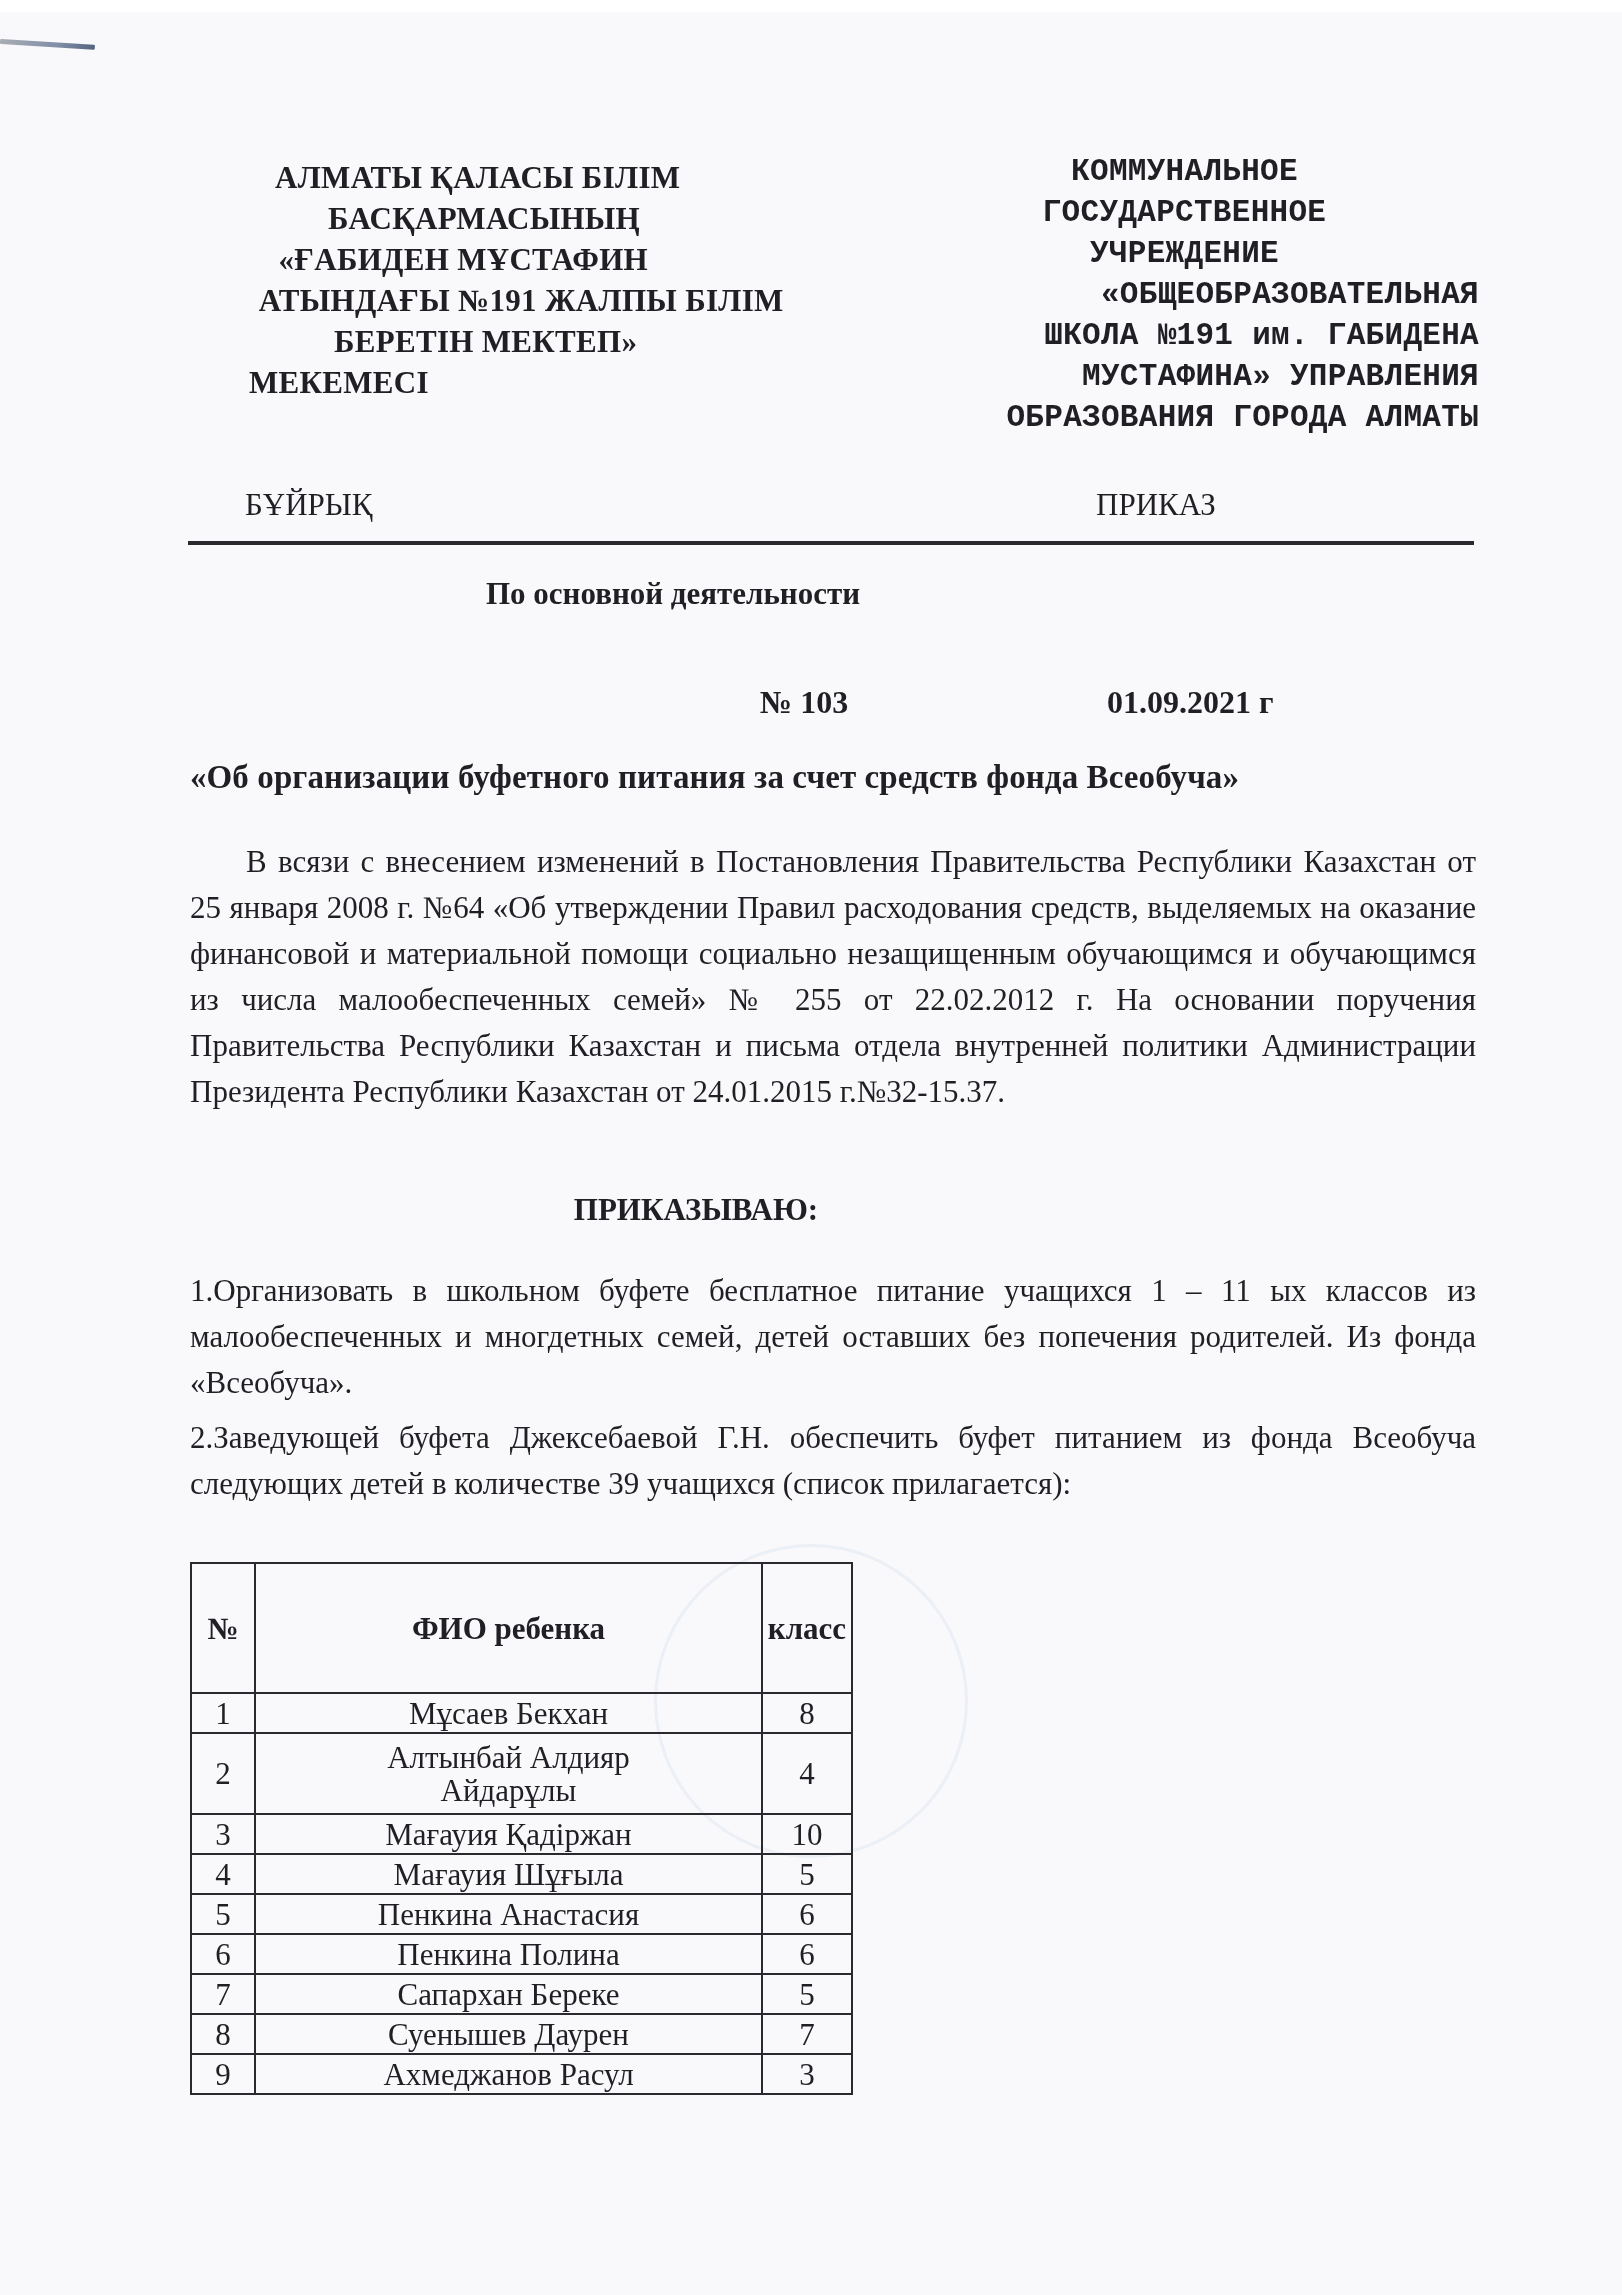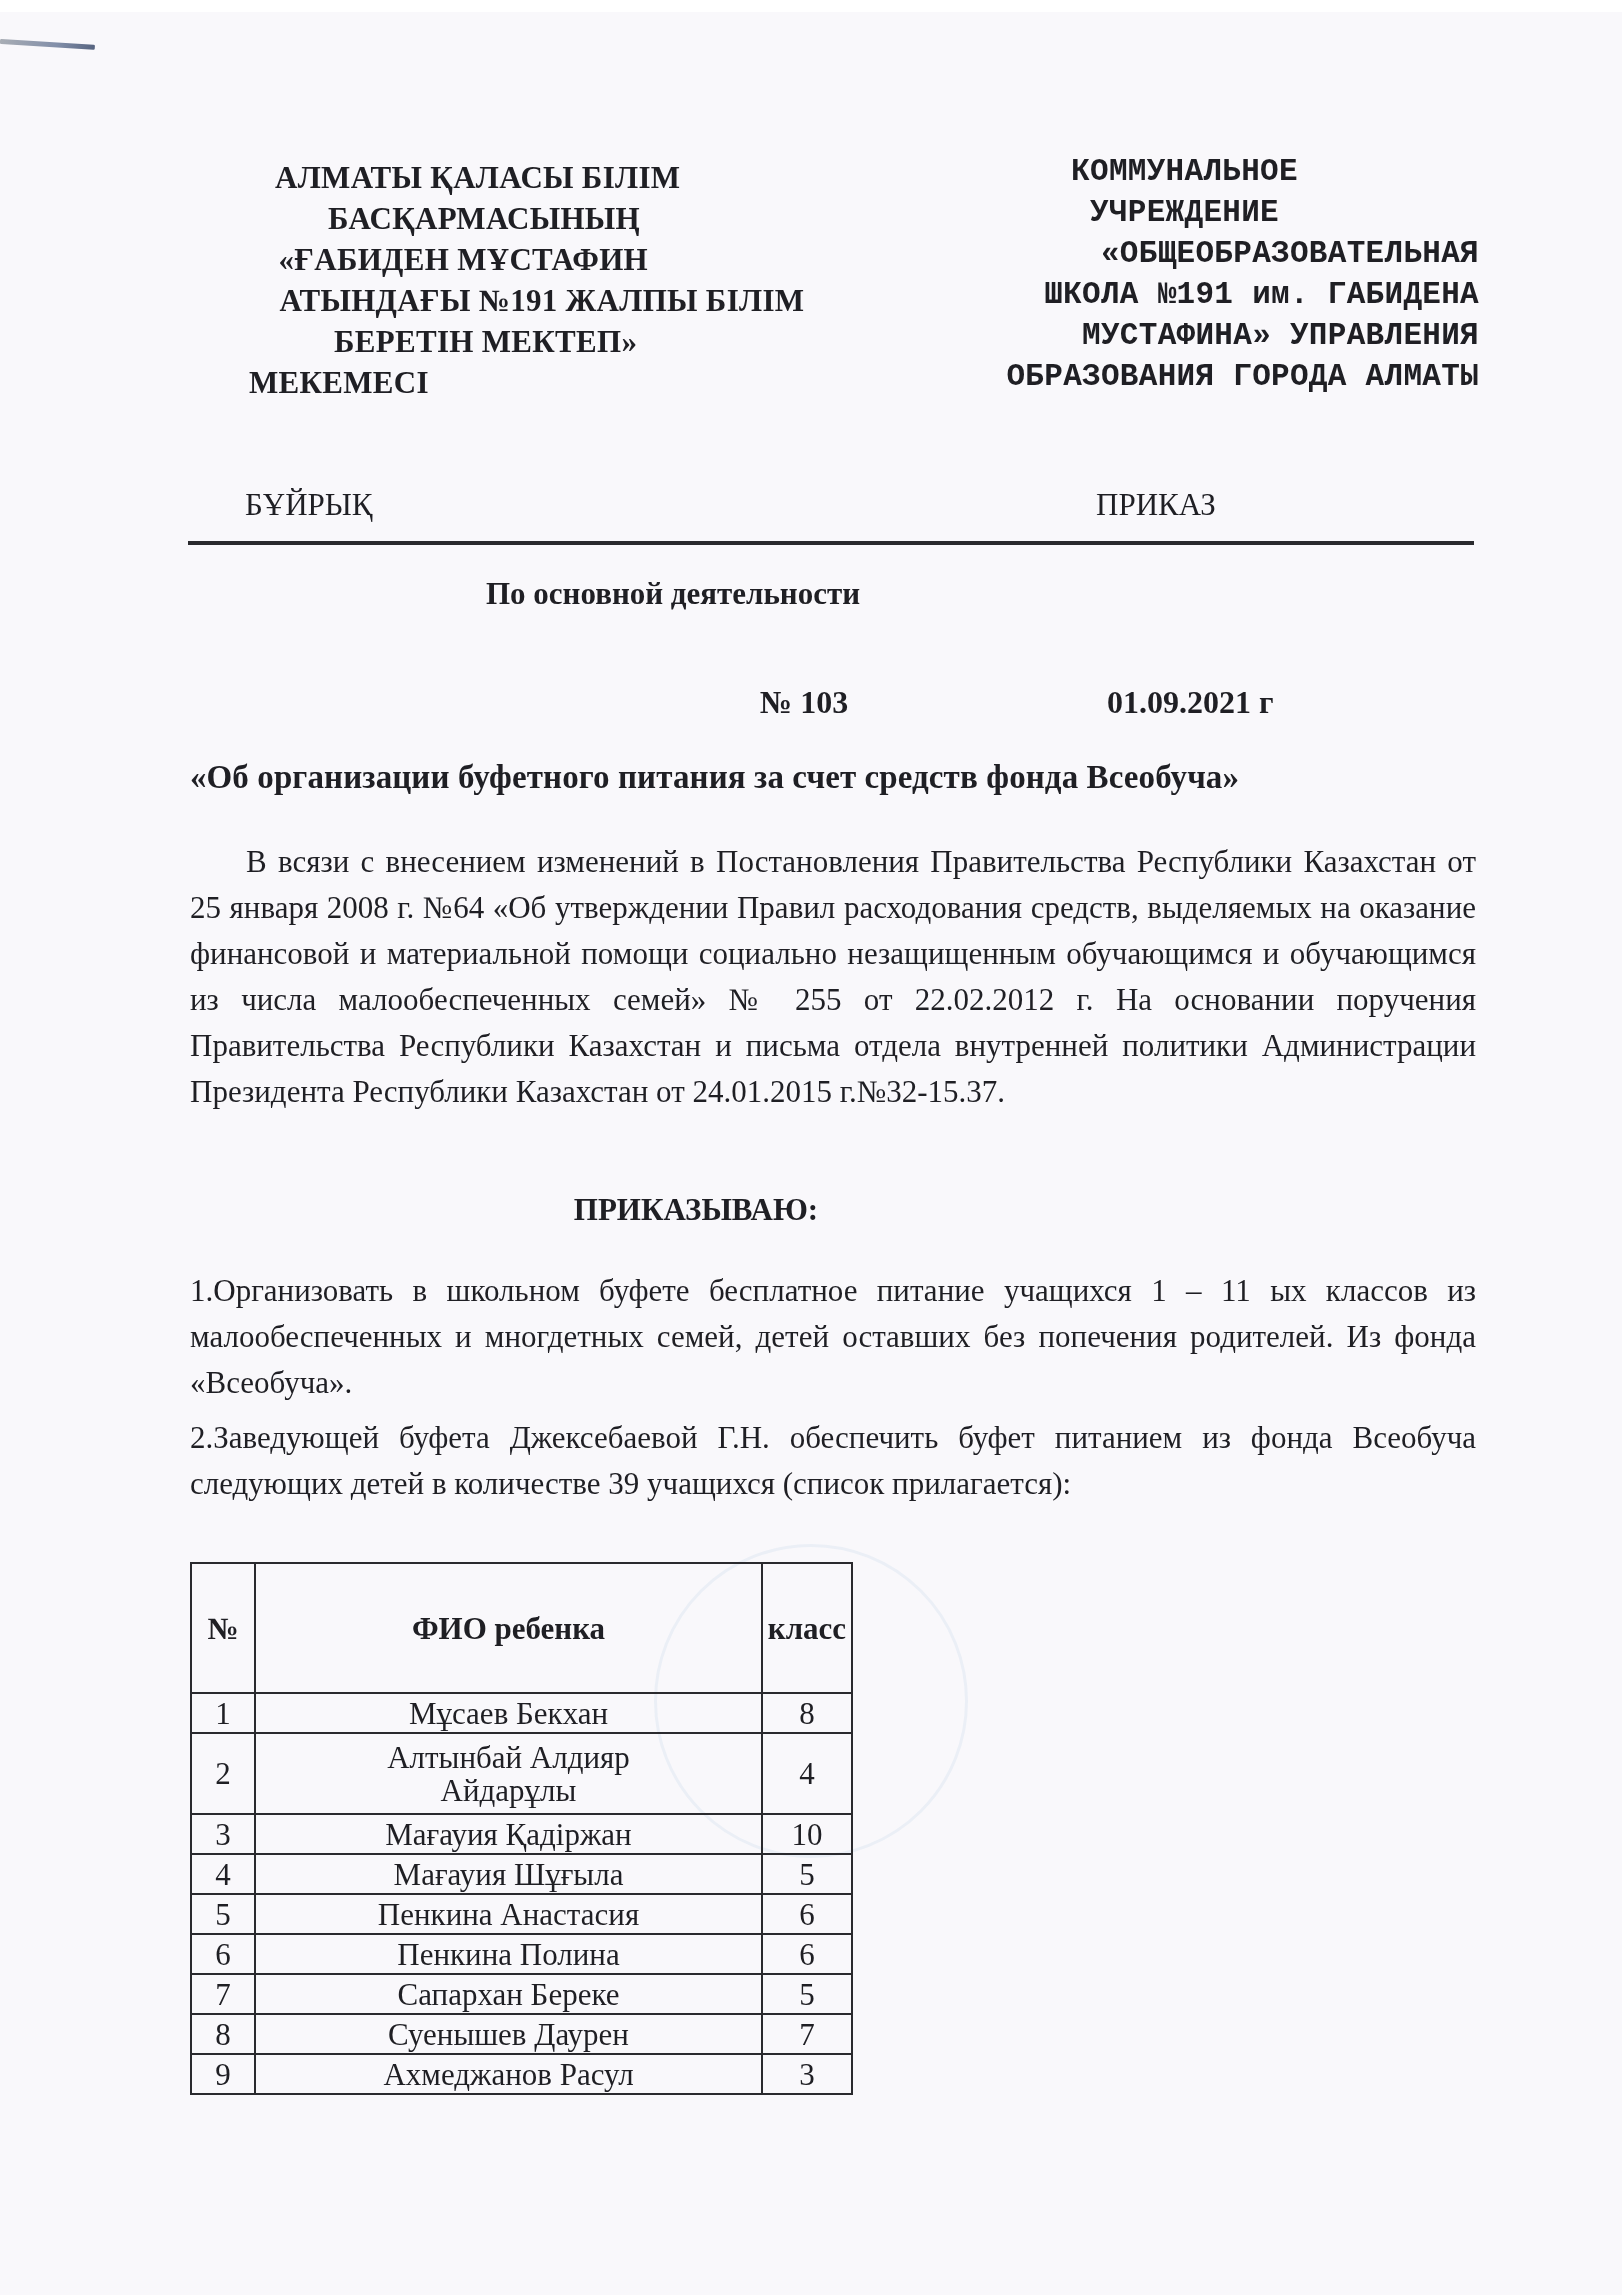--- a/index.html
+++ b/index.html
@@ -26,21 +26,21 @@
   }
 
   .hdr-left, .hdr-right {
     position: absolute; font-weight: bold; font-size: 31px; line-height: 41px;
     text-align: center; letter-spacing: 0.3px;
   }
   .hdr-left { left: 249px; top: 145px; width: 576px; }
   .hdr-left .line-1 { display:block; text-align: left; padding-left: 26px; margin-top: 12px; }
   .hdr-left .line-2 { display:block; text-align: left; padding-left: 79px; }
   .hdr-left .line-3 { display:block; text-align: left; padding-left: 29.4px; }
-  .hdr-left .line-4 { display:block; text-align: center; padding-left: 9.8px; }
+  .hdr-left .line-4 { display:block; text-align: left; padding-left: 9.8px; }
   .hdr-left .line-5 { display:block; text-align: left; padding-left: 85px; }
   .hdr-left .line-6 { display:block; text-align: left; padding-left: 0px; }
   .hdr-left .line-7 { display:block; text-align: left; padding-left: 0px; }
   .hdr-right { left: 890px; top: 151px; width: 589px; font-family: Liberation Mono, monospace; }
   .hdr-right span { display: block; text-align: center; }
   .hdr-right .r4, .hdr-right .r5, .hdr-right .r6, .hdr-right .r7 { text-align: right; }
 
   .doc-type {
     position: absolute; top: 487px; font-weight: normal; font-size: 31px;
   }
@@ -106,20 +106,21 @@
   <span class="line-1">АЛМАТЫ  ҚАЛАСЫ БІЛІМ</span>
   <span class="line-2">БАСҚАРМАСЫНЫҢ</span>
   <span class="line-3">«ҒАБИДЕН МҰСТАФИН</span>
   <span class="line-4">АТЫНДАҒЫ №191 ЖАЛПЫ БІЛІМ</span>
   <span class="line-5">БЕРЕТІН МЕКТЕП»</span>
   <span class="line-7">МЕКЕМЕСІ</span>
 </div>
 
 <div class="hdr-right">
   <span class="r1">КОММУНАЛЬНОЕ</span>
+  <span class="r2">ГОСУДАРСТВЕННОЕ</span>
   <span class="r3">УЧРЕЖДЕНИЕ</span>
   <span class="r4">«ОБЩЕОБРАЗОВАТЕЛЬНАЯ</span>
   <span class="r5">ШКОЛА №191 им. ГАБИДЕНА</span>
   <span class="r6">МУСТАФИНА» УПРАВЛЕНИЯ</span>
   <span class="r7">ОБРАЗОВАНИЯ ГОРОДА АЛМАТЫ</span>
 </div>
 
 <div class="doc-type kz">БҰЙРЫҚ</div>
 <div class="doc-type ru">ПРИКАЗ</div>
 

